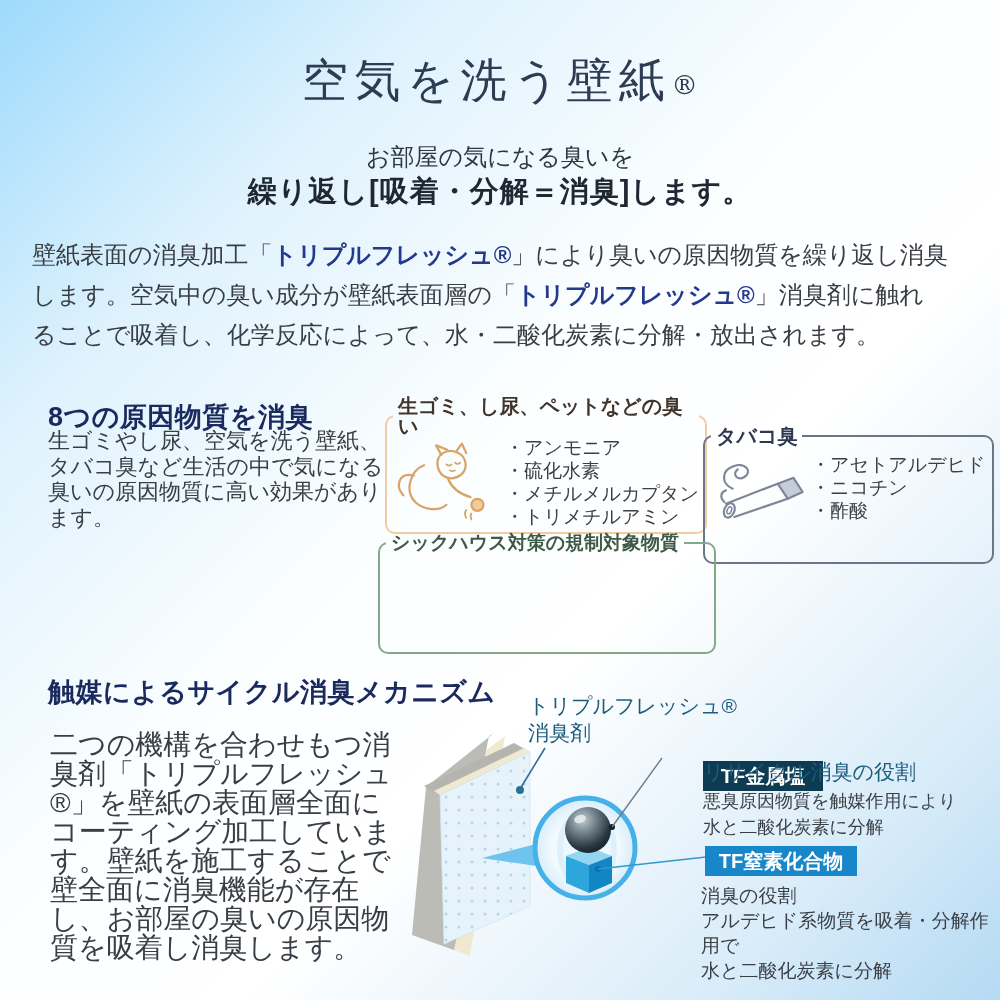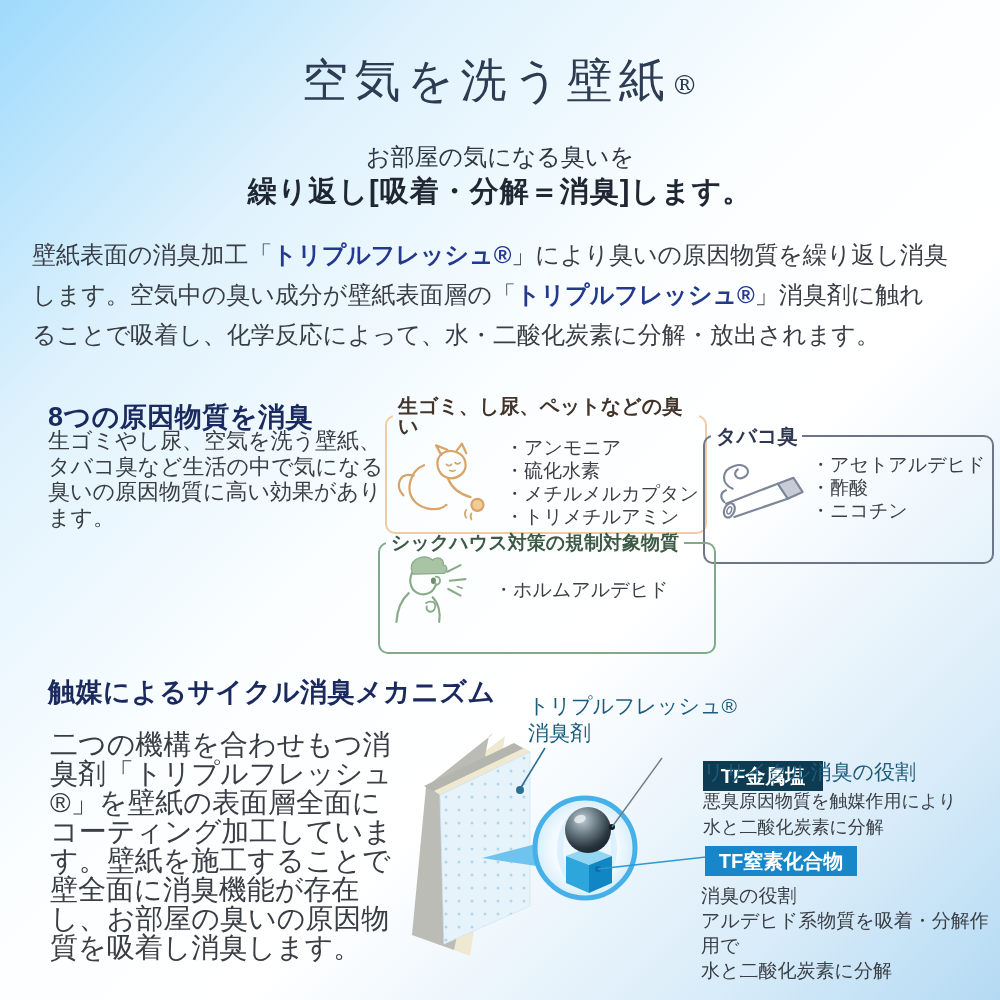--- a/index.html
+++ b/index.html
@@ -98,48 +98,28 @@
           <path d="M16,66 C10,60 12,54 18,52"></path>
           <polygon points="80,44 92,62 110,54 99,37" fill="#c7cdd8" stroke="#7d8698"></polygon>
           <path d="M18,68 L80,44"></path>
           <path d="M28,84 L92,62"></path>
           <ellipse cx="22" cy="76" rx="6" ry="9" transform="rotate(22 22 76)"></ellipse>
           <ellipse cx="22" cy="76" rx="2.5" ry="4.5" transform="rotate(22 22 76)" stroke-width="1.8"></ellipse>
         </svg>
       </span>
       <div class="box-items">
         <div>・アセトアルデヒド</div>
+        <div>・ニコチン</div>
         <div>・酢酸</div>
-        <div>・ニコチン</div>
       </div>
     </div>
   </fieldset>
 
   <fieldset class="abs fs3">
     <legend>シックハウス対策の規制対象物質</legend>
-    <div class="box-row">
-      <span>
-        <svg width="108" height="74" viewBox="0 0 130 90" fill="none" stroke="#8aab8a" stroke-width="2.6" stroke-linecap="round" stroke-linejoin="round">
-          <path d="M30,20 C30,7 48,2 56,10 C62,4 70,8 69,16 C74,16 75,23 70,26 L32,27 Z" fill="#a9c3a5" stroke="#8aab8a" stroke-width="1.5"></path>
-          <path d="M31,25 C26,37 30,48 41,51 C50,53 58,48 60,39"></path>
-          <path d="M60,30 C66,30 67,38 61,40" stroke-width="2.2"></path>
-          <ellipse cx="57" cy="35" rx="3" ry="4" fill="#6b8e6b" stroke="none"></ellipse>
-          <path d="M27,50 C18,58 13,70 12,85"></path>
-          <path d="M56,55 C63,62 66,74 64,85"></path>
-          <path d="M48,62 C56,58 62,62 58,70 C55,75 47,72 49,66" stroke-width="2.2"></path>
-          <path d="M74,24 L90,16"></path>
-          <path d="M77,35 L96,33"></path>
-          <path d="M75,45 L90,53"></path>
-          <path d="M86,42 L92,44" stroke-width="2"></path>
-        </svg>
-      </span>
-      <div class="box-items">
-        <div>・ホルムアルデヒド</div>
-      </div>
-    </div>
   </fieldset>
 
   <div class="abs sec-head" style="left:48px;top:674px;">触媒によるサイクル消臭メカニズム</div>
   <div class="abs mech-body">二つの機構を合わせもつ消臭剤「トリプルフレッシュ®」を壁紙の表面層全面にコーティング加工しています。壁紙を施工することで壁全面に消臭機能が存在し、お部屋の臭いの原因物質を吸着し消臭します。</div>
 
   <div class="abs" style="left:400px;top:690px;width:370px;height:310px;">
     <svg width="370" height="310" viewBox="400 690 370 310">
       <defs>
         <pattern id="dots" width="13" height="13" patternUnits="userSpaceOnUse">
           <circle cx="4" cy="4" r="1.5" fill="#b3d6ea"></circle>

